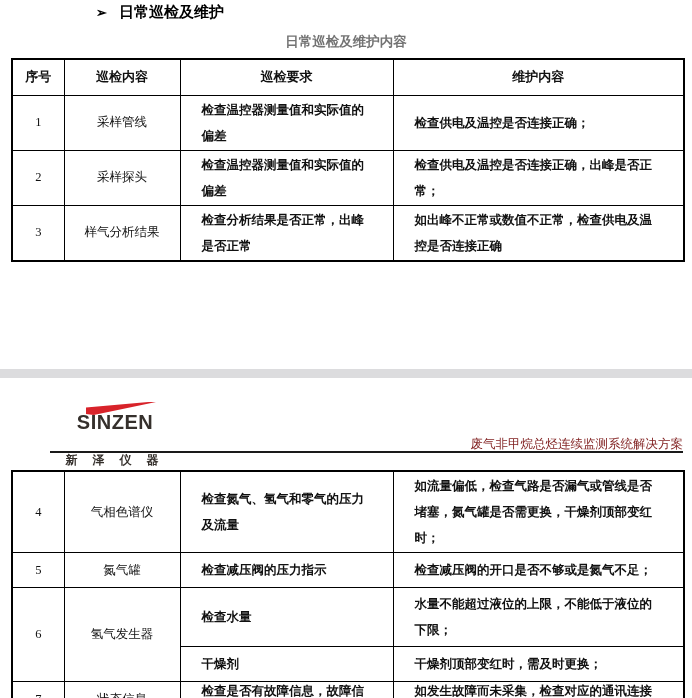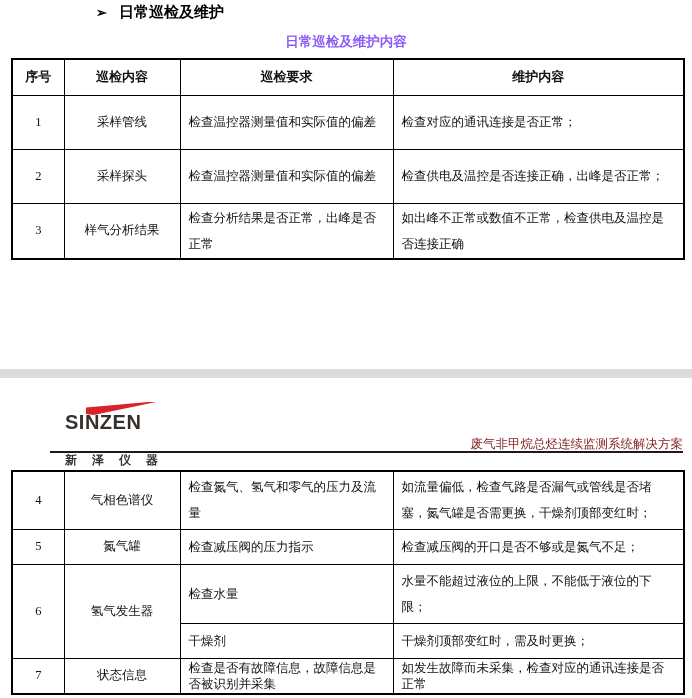--- a/index.html
+++ b/index.html
@@ -10,38 +10,38 @@
   .page1 { top:0; height:369px; }
   .page-divider { position:absolute; top:369px; left:0; width:692px; height:9px; background:#dcdcde; }
   .page2 { top:378px; height:320px; }
 
   
   .heading { position:absolute; left:96px; top:3px; display:flex; align-items:center; gap:12px;
              font-size:15px; font-weight:700; color:#000; }
   .bullet { font-size:13px; line-height:1; }
 
   .tbl-title { position:absolute; top:33px; left:0; width:692px; text-align:center;
-               font-size:13.5px; font-weight:700; color:#8b5cf6; }
+               font-size:13.5px; font-weight:700; color:#737373; }
 
   
   .tbl { position:absolute; left:11px; width:672px; border-collapse:collapse; table-layout:fixed;
          font-size:12.5px; color:#111; border:2px solid #000; }
   .tbl1 { top:58px; }
   .tbl2 { top:92px; }
   .tbl th, .tbl td { border:1px solid #000; overflow:hidden; }
   .tbl th { font-size:13px; font-weight:700; text-align:center; vertical-align:middle; }
   .c-no, .c-content { text-align:center; vertical-align:middle; padding:0 2px; }
-  .c-req, .c-main { text-align:left; vertical-align:middle; padding:1px 8px; line-height:26px; }
+  .c-req, .c-main { text-align:left; vertical-align:middle; padding:1px 21px; line-height:26px;font-weight:bold; }
   .row-tight .c-req, .row-tight .c-main { line-height:16px; }
 
   .page-num { position:absolute; top:274px; left:0; width:692px; text-align:center;
               font-size:12px; color:#000; }
 
   
-  .logo { position:absolute; left:65px; top:24px; width:100px; }
+  .logo { position:absolute; left:65px; top:24px; width:100px;text-align:center; }
   .swoosh { display:block; margin-left:21px; width:70px; height:13px; }
   .logo-en { font-family:"Liberation Sans","DejaVu Sans",sans-serif; font-weight:700;
              font-size:20px; line-height:19px; letter-spacing:0.5px; color:#35302c; margin-top:-2px; }
   .logo-cn { font-weight:700; font-size:12px; letter-spacing:6px; color:#35302c;
              margin-top:20px; white-space:nowrap; }
   .doc-header { position:absolute; right:9px; top:58px; font-size:12.5px; color:#7f1d1d; }
   .header-rule { position:absolute; left:50px; top:73px; width:633px; height:2px; background:#1a1a1a; }
 </style>
 </head>
 <body>
@@ -67,21 +67,21 @@
           <tr style="height:36px">
         <th>序号</th>
         <th>巡检内容</th>
         <th>巡检要求</th>
         <th>维护内容</th>
       </tr>
       <tr style="height:54px">
         <td class="c-no">1</td>
         <td class="c-content">采样管线</td>
         <td class="c-req">检查温控器测量值和实际值的偏差</td>
-        <td class="c-main">检查对应的通讯连接是否正常；</td>
+        <td class="c-main">检查供电及温控是否连接正确；</td>
       </tr>
       <tr style="height:54px">
         <td class="c-no">2</td>
         <td class="c-content">采样探头</td>
         <td class="c-req">检查温控器测量值和实际值的偏差</td>
         <td class="c-main">检查供电及温控是否连接正确，出峰是否正常；</td>
       </tr>
       <tr style="height:55px">
         <td class="c-no">3</td>
         <td class="c-content">样气分析结果</td>

